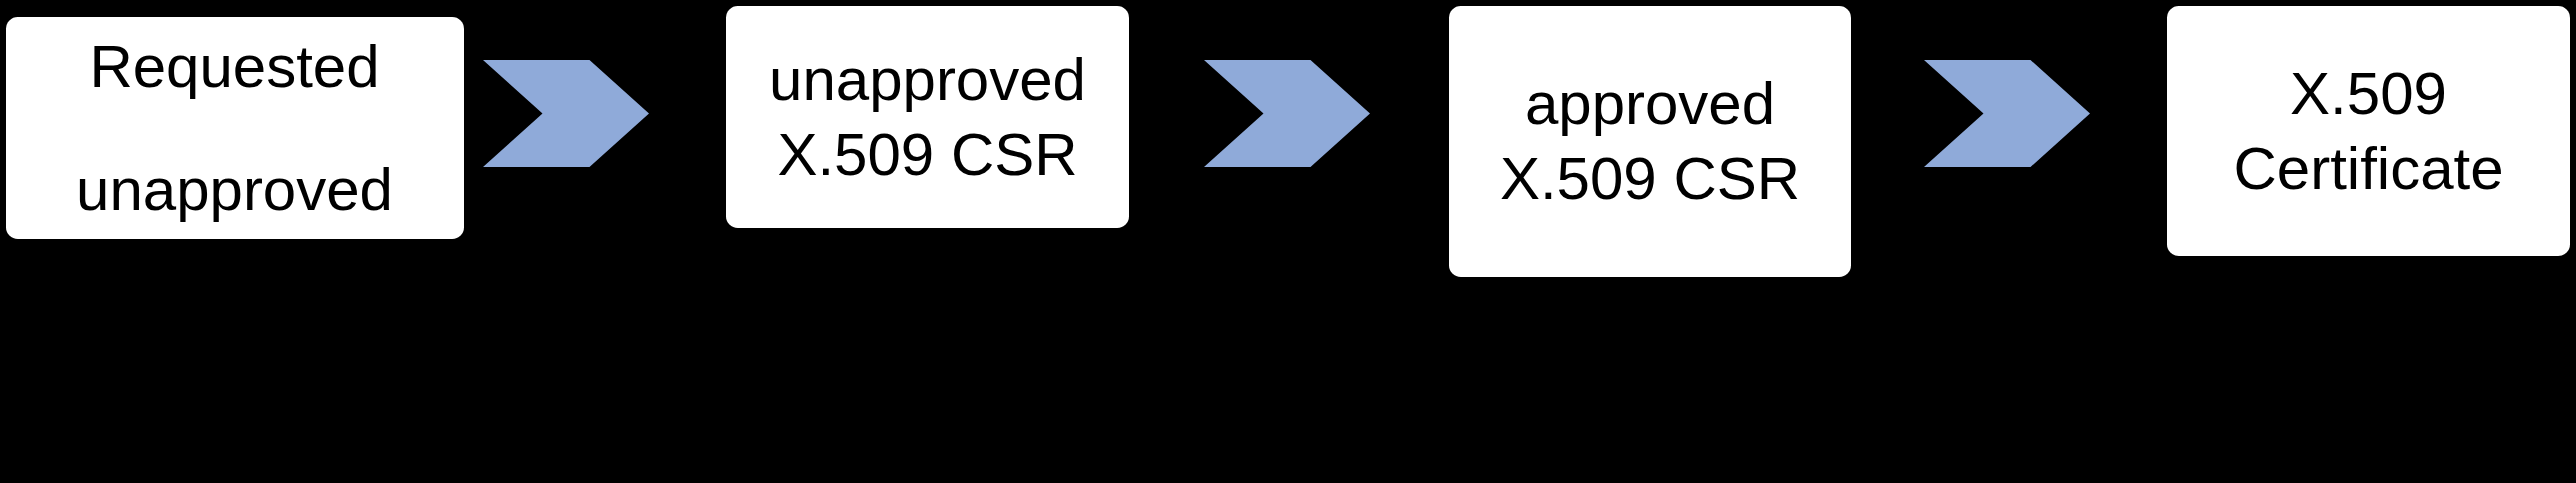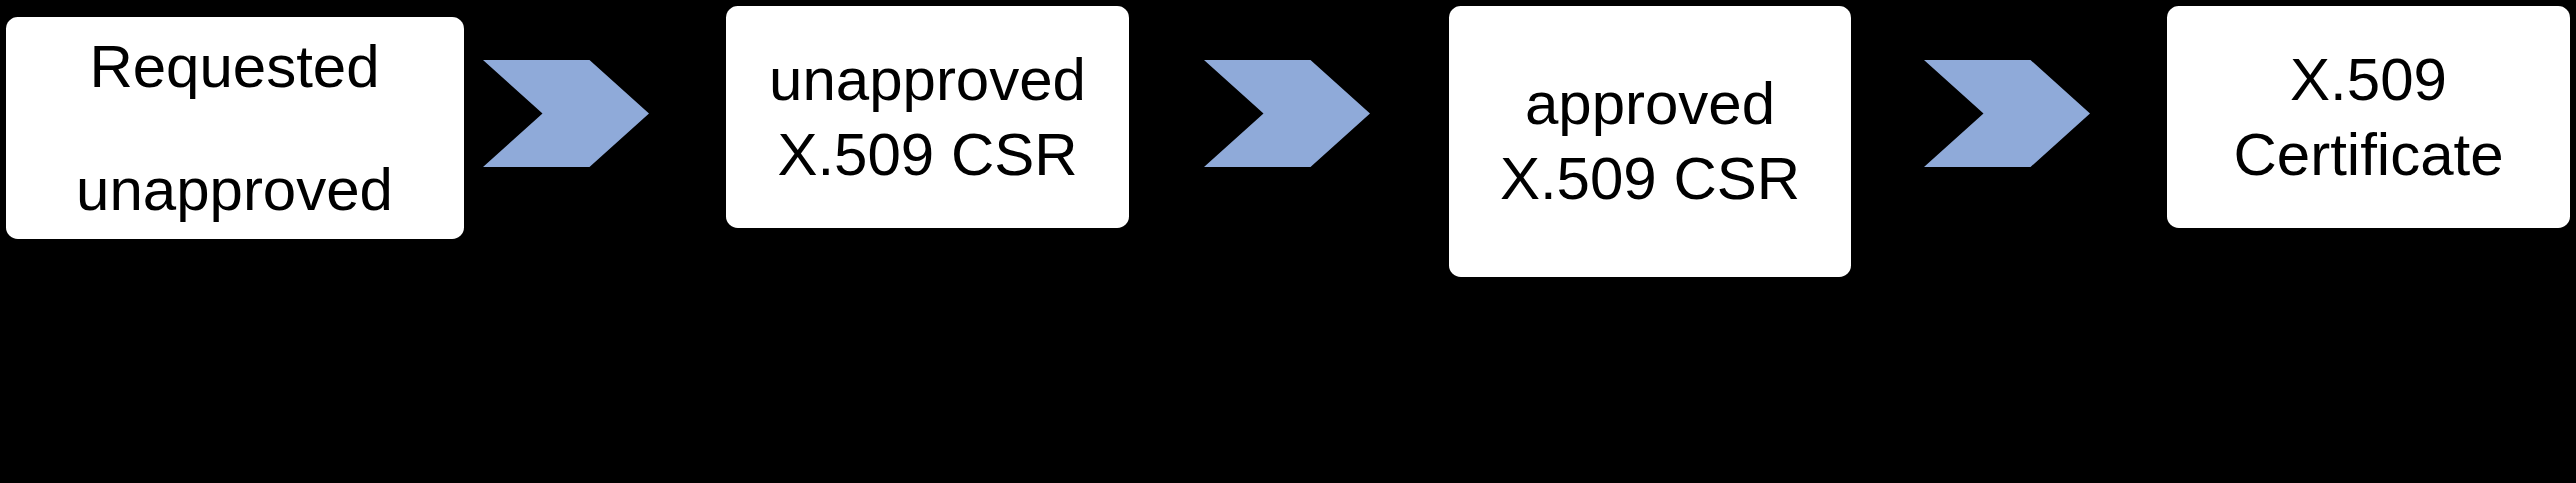--- a/index.html
+++ b/index.html
@@ -77,19 +77,19 @@
     <div class="node-line" style="color: rgb(0, 0, 0);">approved</div>
     <div class="node-line" style="color: rgb(0, 0, 0);">X.509 CSR</div>
   </div>
 
   <div class="arrow-wrap" style="left: 1924px; top: 60px; width: 166px; height: 107px;">
     <svg viewBox="0 0 212 136" preserveAspectRatio="none">
       <polygon points="0,0 136,0 212,68 136,136 0,136 76,68" fill="#8FAAD9"></polygon>
     </svg>
   </div>
 
-  <div class="node-box" style="left: 2167px; top: 5.5px; width: 403px; height: 222px; background: rgb(255, 255, 255);">
+  <div class="node-box" style="left: 2167px; top: 5.5px; width: 403px; height: 250px; background: rgb(255, 255, 255);">
     <div class="node-line" style="color: rgb(0, 0, 0);">X.509</div>
     <div class="node-line" style="color: rgb(0, 0, 0); text-align: center;">Certificate</div>
   </div>
 
 </div>
 
 
 </body></html>

